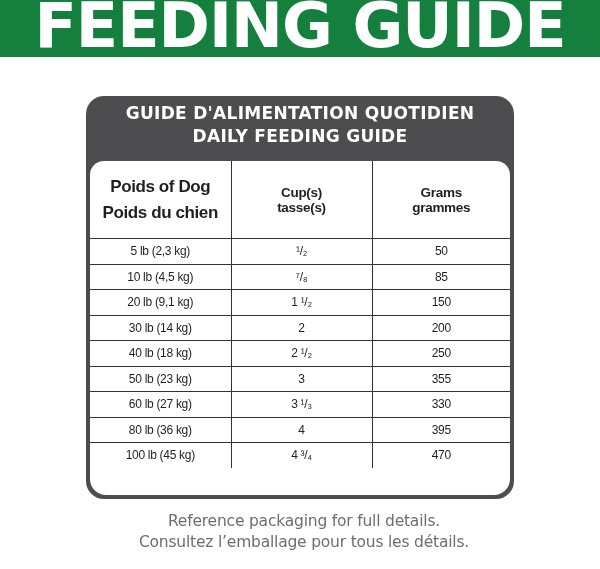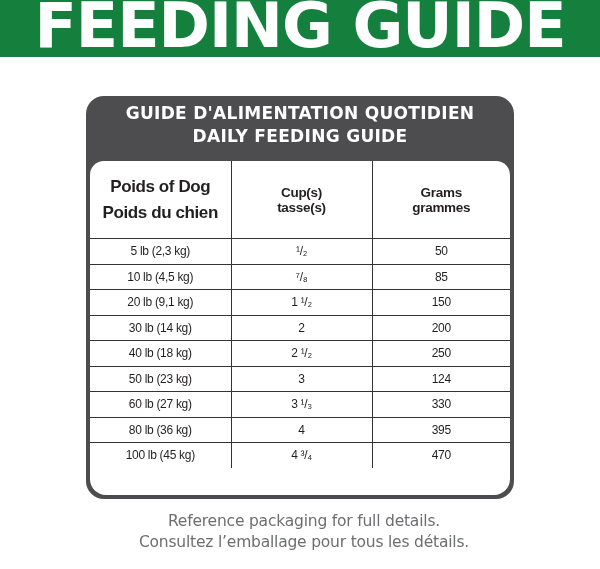--- a/index.html
+++ b/index.html
@@ -113,21 +113,21 @@
             <td>200</td>
           </tr>
         <tr>
             <td>40 lb (18 kg)</td>
             <td>2 ¹/₂</td>
             <td>250</td>
           </tr>
         <tr>
             <td>50 lb (23 kg)</td>
             <td>3</td>
-            <td>124</td>
+            <td>355</td>
           </tr>
         <tr>
             <td>60 lb (27 kg)</td>
             <td>3 ¹/₃</td>
             <td>330</td>
           </tr>
         <tr>
             <td>80 lb (36 kg)</td>
             <td>4</td>
             <td>395</td>

